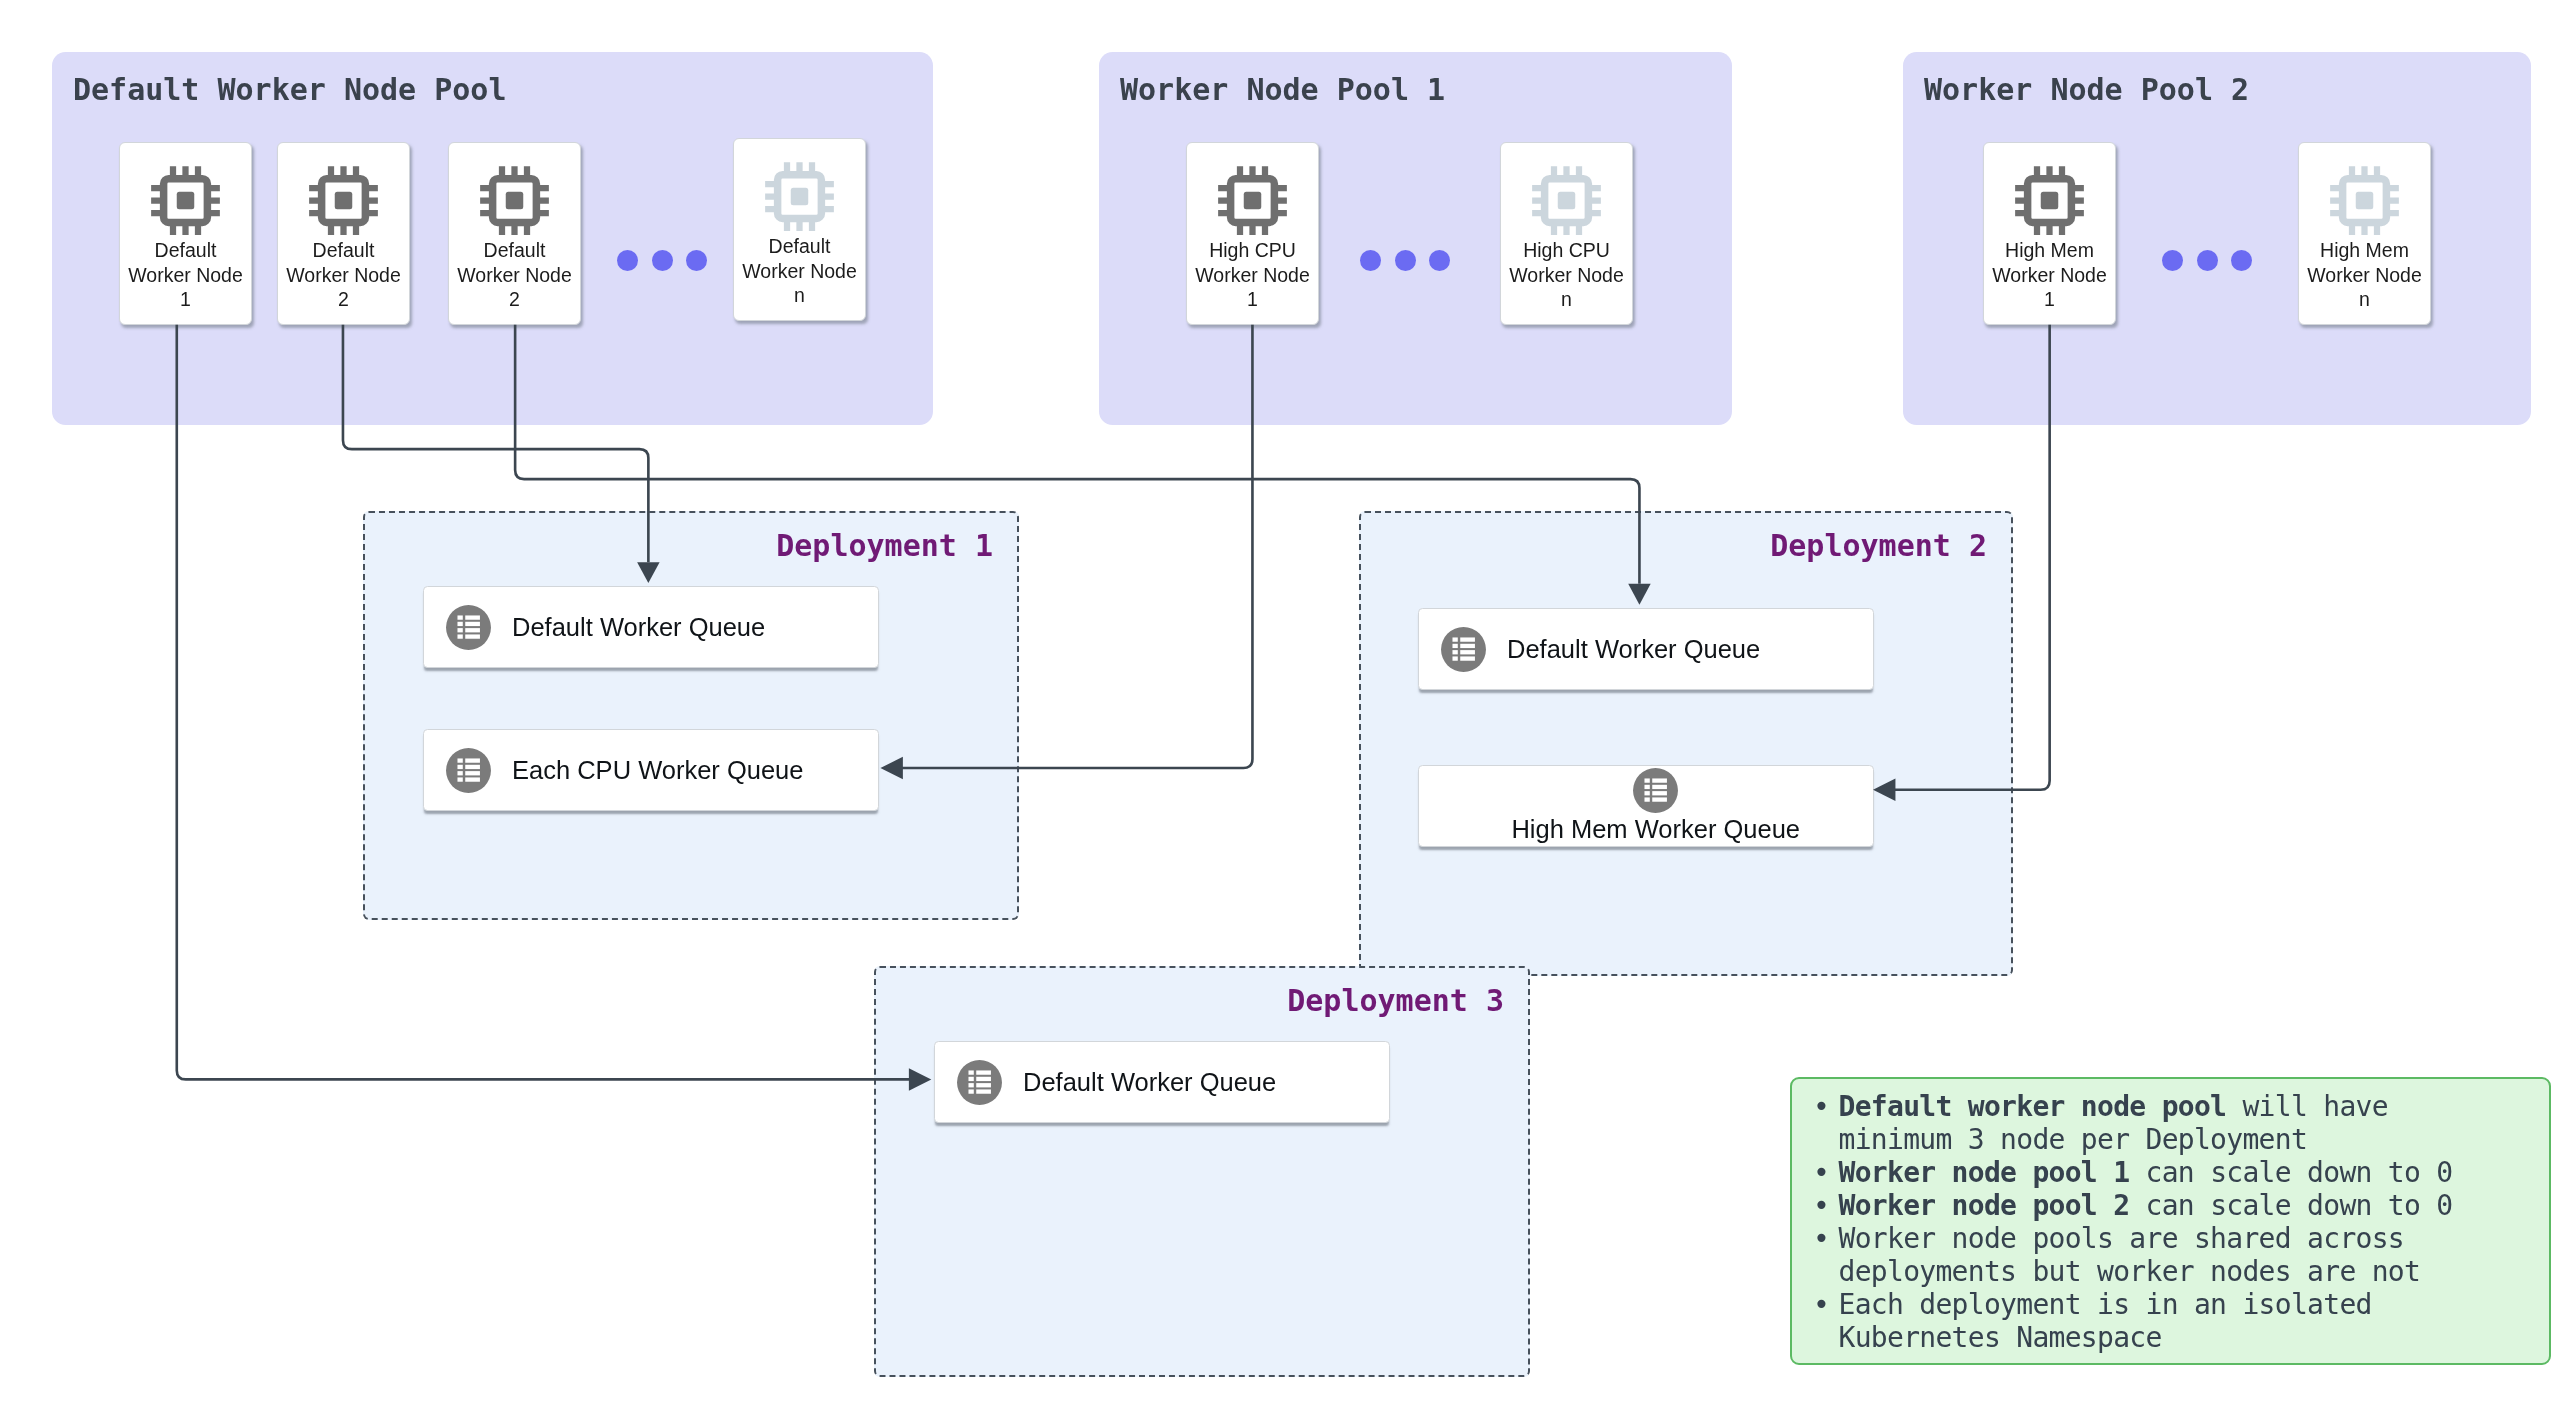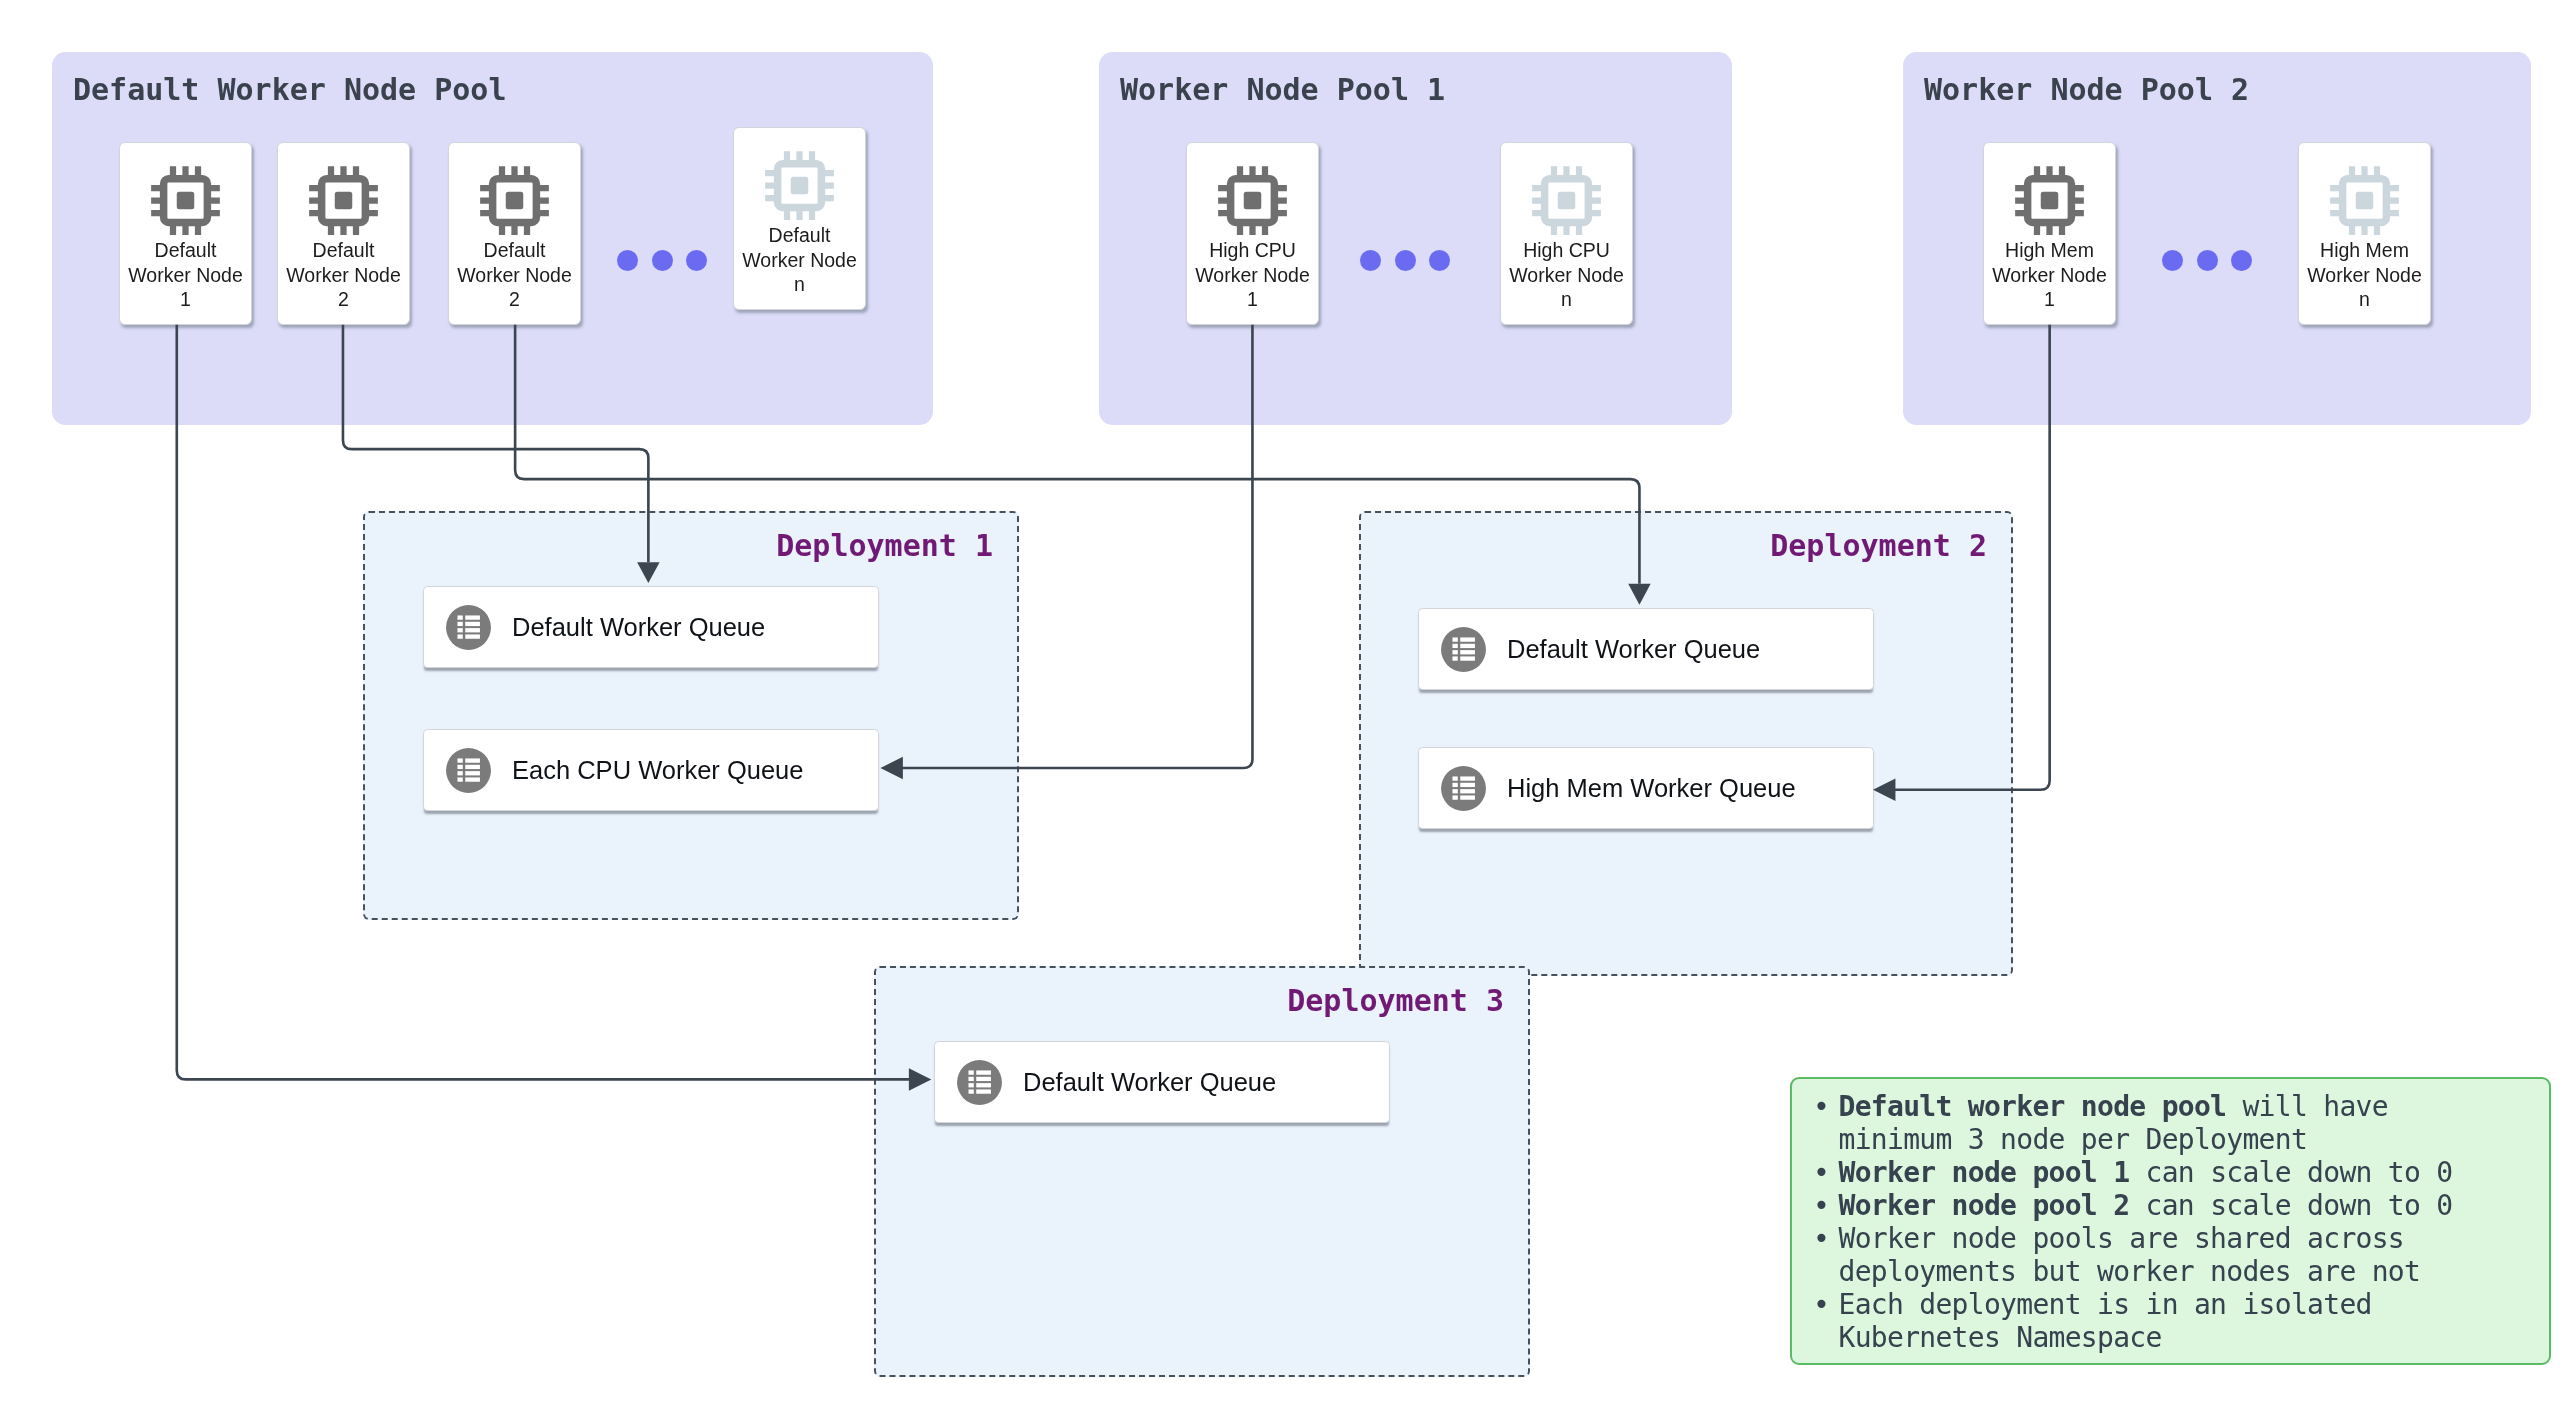--- a/index.html
+++ b/index.html
@@ -104,21 +104,21 @@
       </svg>
       <div class="node-label">Default Worker Node 2</div>
     </div>
 
     <div class="dots" style="left:565px;top:198px;">
       <div class="dot"></div>
       <div class="dot"></div>
       <div class="dot"></div>
     </div>
 
-    <div class="node-card" style="left:681px;top:75px;justify-content:center;">
+    <div class="node-card" style="left:681px;top:86px;justify-content:center;">
       <svg class="cpu-icon dimmed" viewBox="0 0 24 24">
         <g fill="currentColor">
           <path d="M7 1h2v4H7zM11 1h2v4h-2zM15 1h2v4h-2zM7 19h2v4H7zM11 19h2v4h-2zM15 19h2v4h-2zM1 7h4v2H1zM1 11h4v2H1zM1 15h4v2H1zM19 7h4v2h-4zM19 11h4v2h-4zM19 15h4v2h-4z"></path>
           <rect x="9.2" y="9.2" width="5.6" height="5.6" rx="0.8"></rect>
         </g>
         <rect x="5" y="5" width="14" height="14" rx="1.6" fill="none" stroke="currentColor" stroke-width="2.4"></rect>
       </svg>
       <div class="node-label">Default Worker Node n</div>
     </div>
   </div>
@@ -238,21 +238,21 @@
             <rect x="10.4" y="9.2" width="7.2" height="2.1"></rect>
           <rect x="6.6" y="12.3" width="2.6" height="2.1"></rect>
             <rect x="10.4" y="12.3" width="7.2" height="2.1"></rect>
           <rect x="6.6" y="15.4" width="2.6" height="2.1"></rect>
             <rect x="10.4" y="15.4" width="7.2" height="2.1"></rect>
         </g>
       </svg>
       <span class="queue-label">Default Worker Queue</span>
     </div>
 
-    <div class="queue-card" style="left:57px;top:234px;">
+    <div class="queue-card" style="left:57px;top:252px;flex-direction:column;">
       <svg class="queue-icon" viewBox="0 0 24 24">
         <circle cx="12" cy="12" r="11" fill="#7b7b7b"></circle>
         <g fill="#ffffff">
           <rect x="6.6" y="6.1" width="2.6" height="2.1"></rect>
             <rect x="10.4" y="6.1" width="7.2" height="2.1"></rect>
           <rect x="6.6" y="9.2" width="2.6" height="2.1"></rect>
             <rect x="10.4" y="9.2" width="7.2" height="2.1"></rect>
           <rect x="6.6" y="12.3" width="2.6" height="2.1"></rect>
             <rect x="10.4" y="12.3" width="7.2" height="2.1"></rect>
           <rect x="6.6" y="15.4" width="2.6" height="2.1"></rect>

